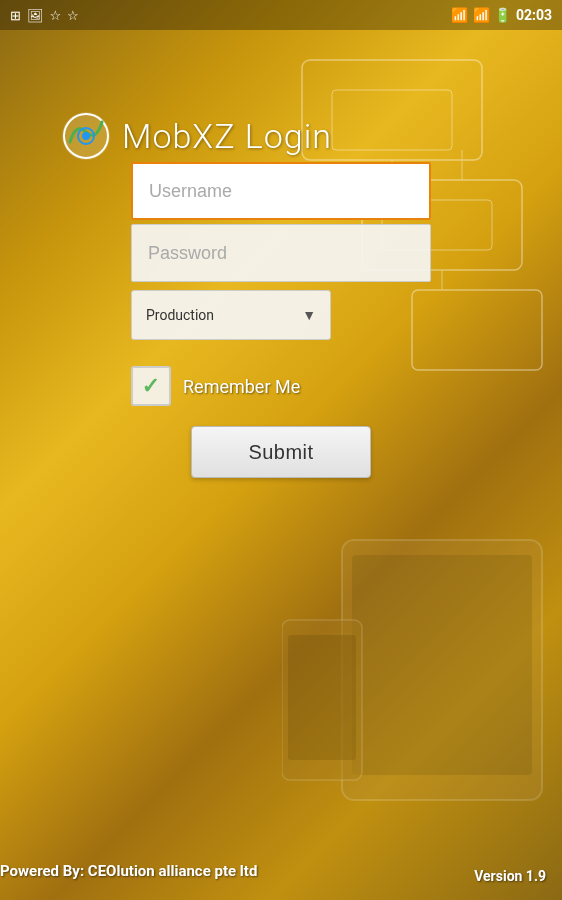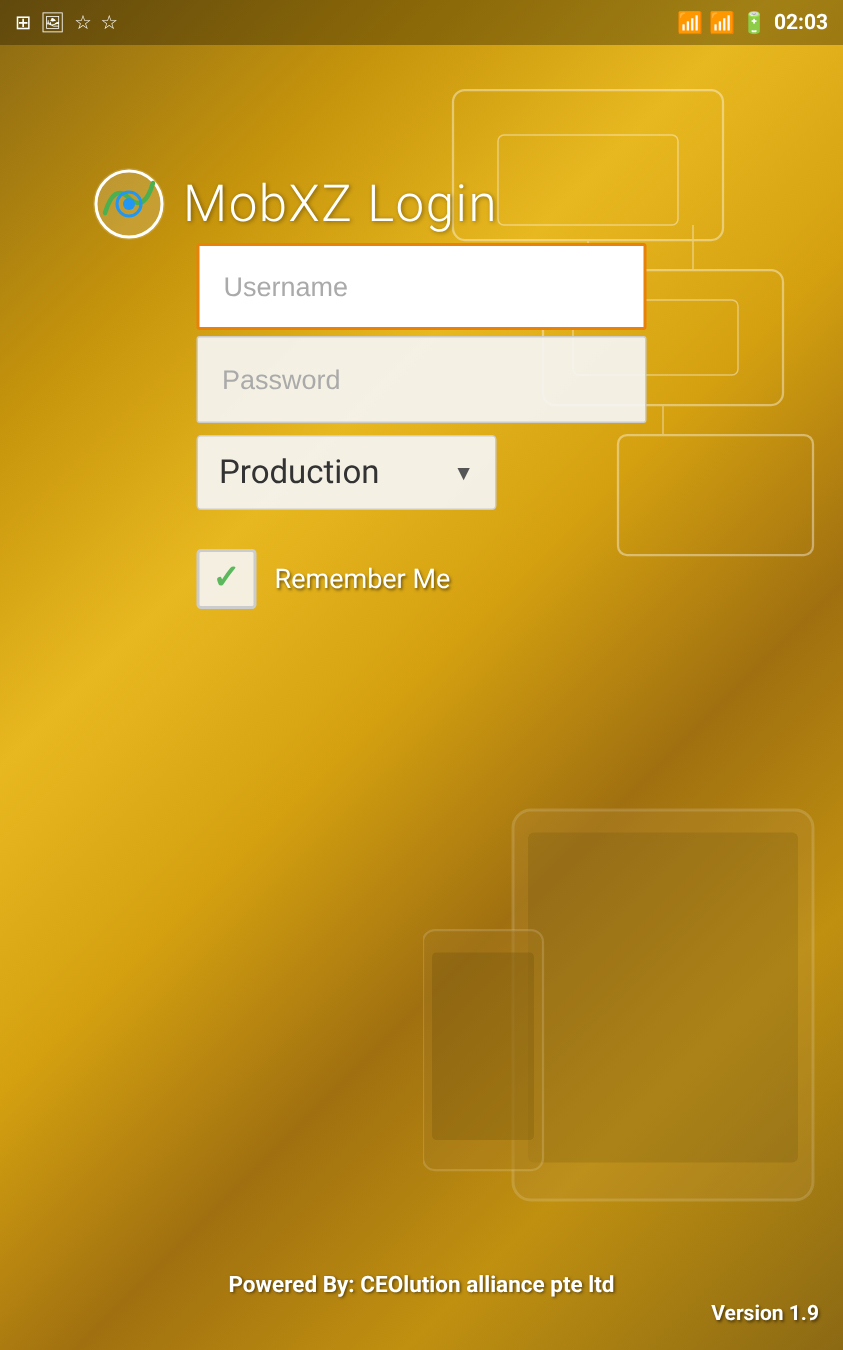--- a/index.html
+++ b/index.html
@@ -130,21 +130,21 @@
       border: 1px solid #ccc;
       border-radius: 3px;
       display: flex;
       align-items: center;
       justify-content: space-between;
       padding: 0 14px;
       cursor: pointer;
     }
 
     .dropdown-label {
-      font-size: 22px;
+      font-size: 14px;
       color: #333;
       font-weight: 400;
     }
 
     .dropdown-arrow {
       font-size: 14px;
       color: #555;
     }
 
     
@@ -194,22 +194,22 @@
       cursor: pointer;
       box-shadow: 0 2px 4px rgba(0,0,0,0.2);
       letter-spacing: 0.5px;
     }
 
     
     .footer {
       position: absolute;
       bottom: 0;
       width: 100%;
-      text-align: center;
-      padding-bottom: 31px;
+      text-align: left;
+      padding-bottom: 16px;
       z-index: 10;
       margin-top: 41px;
     }
 
     .powered-by {
       color: white;
       font-size: 15px;
       font-weight: bold;
       text-shadow: 1px 1px 2px rgba(0,0,0,0.5);
       margin-bottom: 4px;
@@ -320,20 +320,21 @@
       </div>
     </div>
 
     <div class="remember-me">
       <div class="checkbox-container">
         <span class="checkmark">✓</span>
       </div>
       <span class="remember-label">Remember Me</span>
     </div>
 
+    <button class="submit-btn">Submit</button>
 
   </div>
 
   <div class="footer">
     <div class="powered-by">Powered By:  CEOlution alliance pte ltd</div>
     <div class="version">Version 1.9</div>
   </div>
 
 </div>
 

